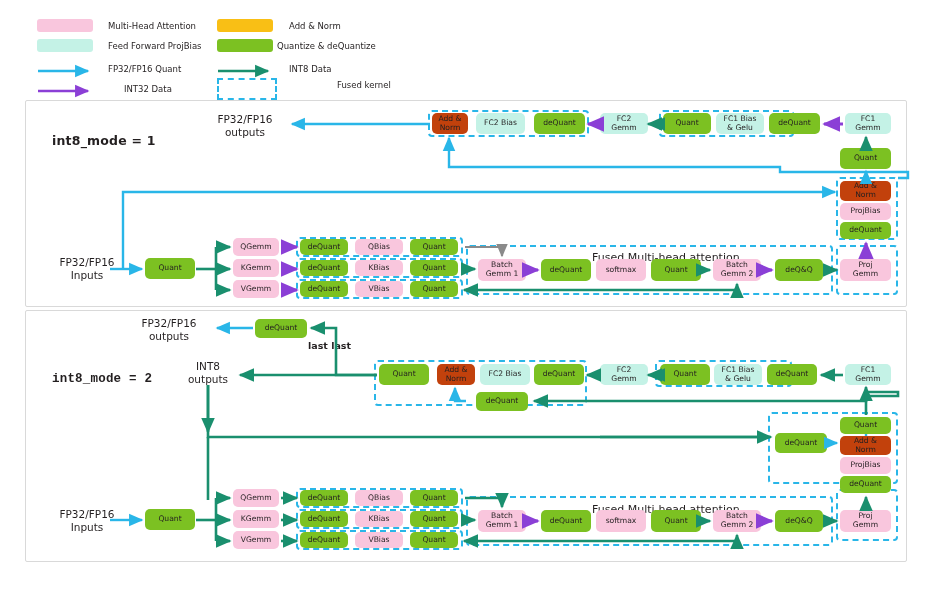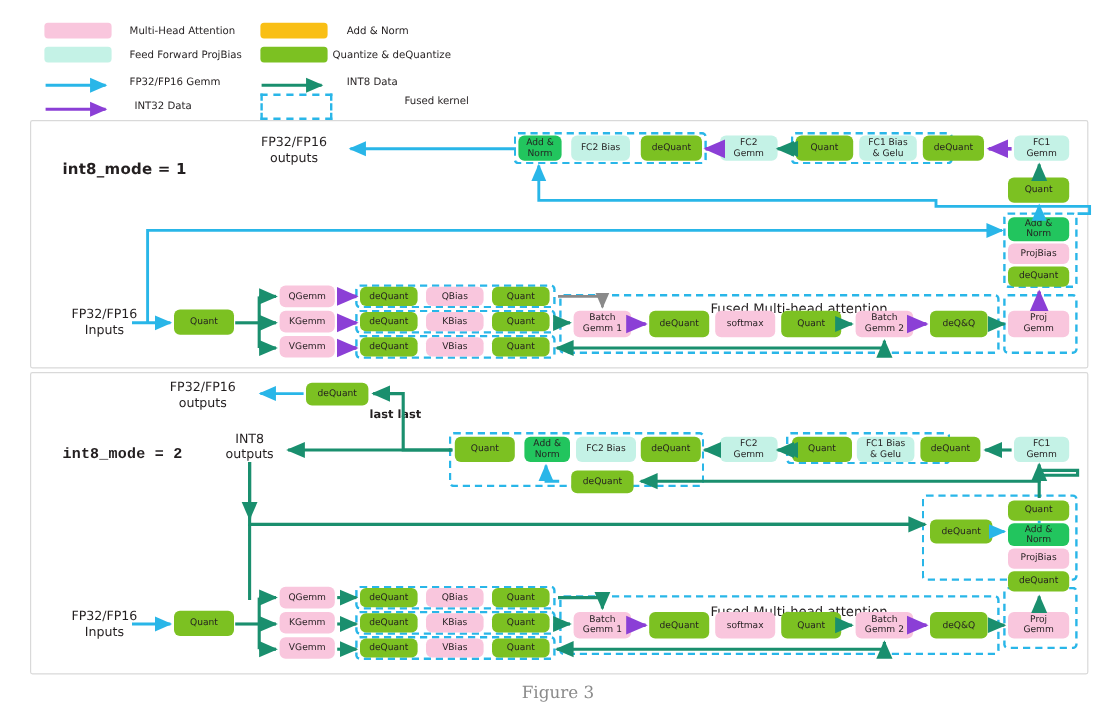--- a/index.html
+++ b/index.html
@@ -17,43 +17,43 @@
   .mode-label{position:absolute;font-size:12.5px;font-weight:bold;color:#231f20;white-space:nowrap;letter-spacing:.2px;}
   .io-label{position:absolute;font-size:10.5px;color:#231f20;text-align:center;line-height:1.25;white-space:nowrap;}
   .fused-title{position:absolute;font-size:11px;color:#231f20;white-space:nowrap;}
   .edge-label{position:absolute;font-size:9.5px;font-weight:bold;color:#231f20;white-space:nowrap;}
 
   
   .node{position:absolute;border-radius:5px;display:flex;align-items:center;justify-content:center;
         text-align:center;font-size:7.6px;color:#231f20;line-height:1.15;box-sizing:border-box;padding:1px;}
   .n-mha{background:#f9c6dd;}
   .n-ffn{background:#c4f2e6;}
-  .n-norm{background:#22c55e;}
+  .n-norm{background:#c2410c;}
   .n-quant{background:#7cc122;}
   .fused{position:absolute;border:2px dashed #29b6e8;border-radius:4px;box-sizing:border-box;background:transparent;}
 
   svg.wires{position:absolute;left:0;top:0;width:930px;height:598px;pointer-events:none;overflow:visible;}
 
   .caption{position:absolute;width:930px;text-align:center;font-family:"DejaVu Serif","Liberation Serif",serif;
            font-size:14px;color:#8a8a8a;}
 </style>
 </head>
 <body>
 
 <div class="stage">
 
   <div class="legend">
     <div class="sw" style="left:37px;top:19px;width:56px;height:13px;background:#f9c6dd;"></div>
     <div class="lg-txt" style="left:108px;top:21px;">Multi-Head Attention</div>
 
     <div class="sw" style="left:37px;top:39px;width:56px;height:13px;background:#c4f2e6;"></div>
     <div class="lg-txt" style="left:108px;top:41px;">Feed Forward ProjBias</div>
 
-    <div class="lg-txt" style="left:108px;top:64px;">FP32/FP16 Gemm</div>
-    <div class="lg-txt" style="left:112px;top:84px;">INT32 Data</div>
+    <div class="lg-txt" style="left:108px;top:64px;">FP32/FP16 Quant</div>
+    <div class="lg-txt" style="left:124px;top:84px;">INT32 Data</div>
 
     <div class="sw" style="left:217px;top:19px;width:56px;height:13px;background:#f9bf15;"></div>
     <div class="lg-txt" style="left:289px;top:21px;">Add &amp; Norm</div>
 
     <div class="sw" style="left:217px;top:39px;width:56px;height:13px;background:#7cc122;"></div>
     <div class="lg-txt" style="left:277px;top:41px;">Quantize &amp; deQuantize</div>
 
     <div class="lg-txt" style="left:289px;top:64px;text-align:right;">INT8 Data</div>
 
     <div class="lg-dash" style="left:217px;top:78px;width:56px;height:18px;"></div>
@@ -420,14 +420,13 @@
       <line x1="464" y1="520" x2="475" y2="520" stroke="#1a8f6e" stroke-width="2.6" marker-end="url(#aI8)"></line>
       <polyline points="466,541 737,541 737,535" stroke="#1a8f6e" stroke-width="2.6" marker-end="url(#aI8)"></polyline>
       <line x1="475" y1="541" x2="464" y2="541" stroke="#1a8f6e" stroke-width="2.6" marker-end="url(#aI8)"></line>
       <line x1="528" y1="521" x2="538" y2="521" stroke="#8b3fd6" stroke-width="3" marker-end="url(#aI32)"></line>
       <line x1="703" y1="521" x2="710" y2="521" stroke="#1a8f6e" stroke-width="2.6" marker-end="url(#aI8)"></line>
       <line x1="763" y1="521" x2="772" y2="521" stroke="#8b3fd6" stroke-width="3" marker-end="url(#aI32)"></line>
       <line x1="825" y1="521" x2="837" y2="521" stroke="#1a8f6e" stroke-width="2.6" marker-end="url(#aI8)"></line>
     </g>
   </svg>
 
-  <div class="caption" style="left:0;top:570px;">Figure 3</div>
 </div>
 
 </body></html>

